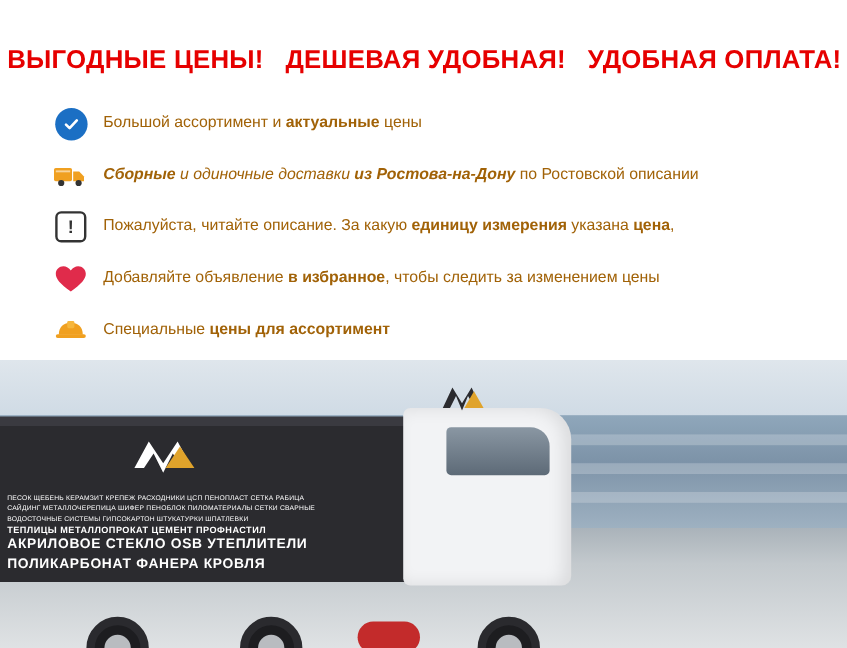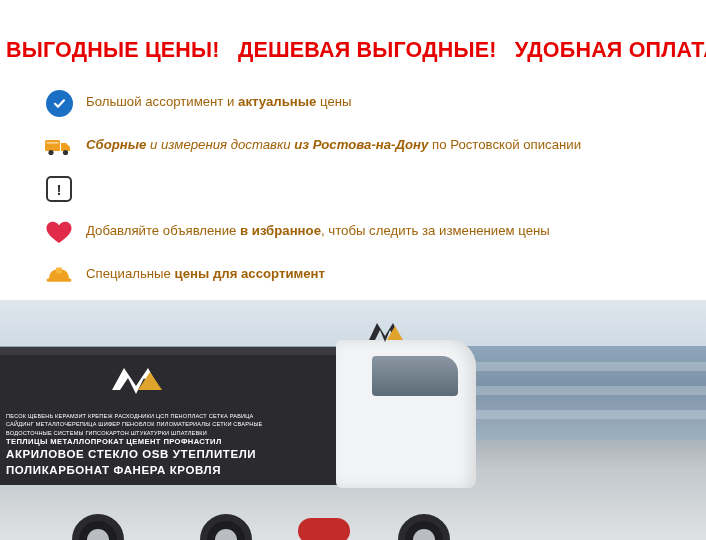--- a/index.html
+++ b/index.html
@@ -168,21 +168,21 @@
   .avito-label { color:#6d28d9; font-size: 15px; font-weight: bold; letter-spacing:.3px;
     text-shadow: 0 1px 2px rgba(0,0,0,.35); }
 </style>
 </head>
 <body>
 
 <div class="banner">
 
   <div class="headline">
     <span>ВЫГОДНЫЕ ЦЕНЫ!</span>
-    <span>ДЕШЕВАЯ ВЫГОДНЫЕ!</span>
+    <span>ДЕШЕВАЯ УДОБНАЯ!</span>
     <span>УДОБНАЯ ОПЛАТА!</span>
   </div>
 
   <div class="features">
 
     <div class="feature">
       <div class="ficon">
         <div class="ic-check">
           <svg width="15" height="15" viewBox="0 0 15 15">
               <path d="M3 7.8 L6 10.8 L12 4.3" stroke="#ffffff" stroke-width="2.2" fill="none" stroke-linecap="round" stroke-linejoin="round"></path>
@@ -195,28 +195,29 @@
     <div class="feature">
       <div class="ficon">
         <svg width="30" height="20" viewBox="0 0 30 20">
           <rect x="1" y="4" width="15" height="11" rx="1.5" fill="#f0a020"></rect>
           <path d="M17 7 h5 l4 4 v4 h-9 z" fill="#f0a020"></path>
           <circle cx="7" cy="16.5" r="2.6" fill="#333"></circle>
           <circle cx="21.5" cy="16.5" r="2.6" fill="#333"></circle>
           <rect x="2.5" y="6" width="12" height="1.6" fill="#fff" opacity=".55"></rect>
         </svg>
       </div>
-      <div class="ftext"><span class="ital-b">Сборные</span><i> и измерения доставки </i><span class="ital-b">из Ростова-на-Дону</span><span> по Ростовской описании</span></div>
+      <div class="ftext"><span class="ital-b">Сборные</span><i> и одиночные доставки </i><span class="ital-b">из Ростова-на-Дону</span><span> по Ростовской описании</span></div>
     </div>
 
     <div class="feature">
       <div class="ficon">
         <div class="ic-alert">!</div>
       </div>
       <div class="ftext">
+        <div><span>Пожалуйста, читайте описание. За какую </span><b>единицу измерения</b><span> указана </span><b>цена</b><span>,</span></div>
       </div>
     </div>
 
     <div class="feature">
       <div class="ficon">
         <svg width="28" height="25" viewBox="0 0 28 25">
             <path d="M14 23 C5 16.5 1.5 12.5 1.5 8.2 C1.5 4.4 4.4 1.8 7.8 1.8 C10.2 1.8 12.6 3.1 14 5.4 C15.4 3.1 17.8 1.8 20.2 1.8 C23.6 1.8 26.5 4.4 26.5 8.2 C26.5 12.5 23 16.5 14 23 Z" fill="#e02b4b"></path>
           </svg>
       </div>
       <div class="ftext"><span>Добавляйте объявление </span><b>в избранное</b><span>, чтобы следить за изменением цены</span></div>

